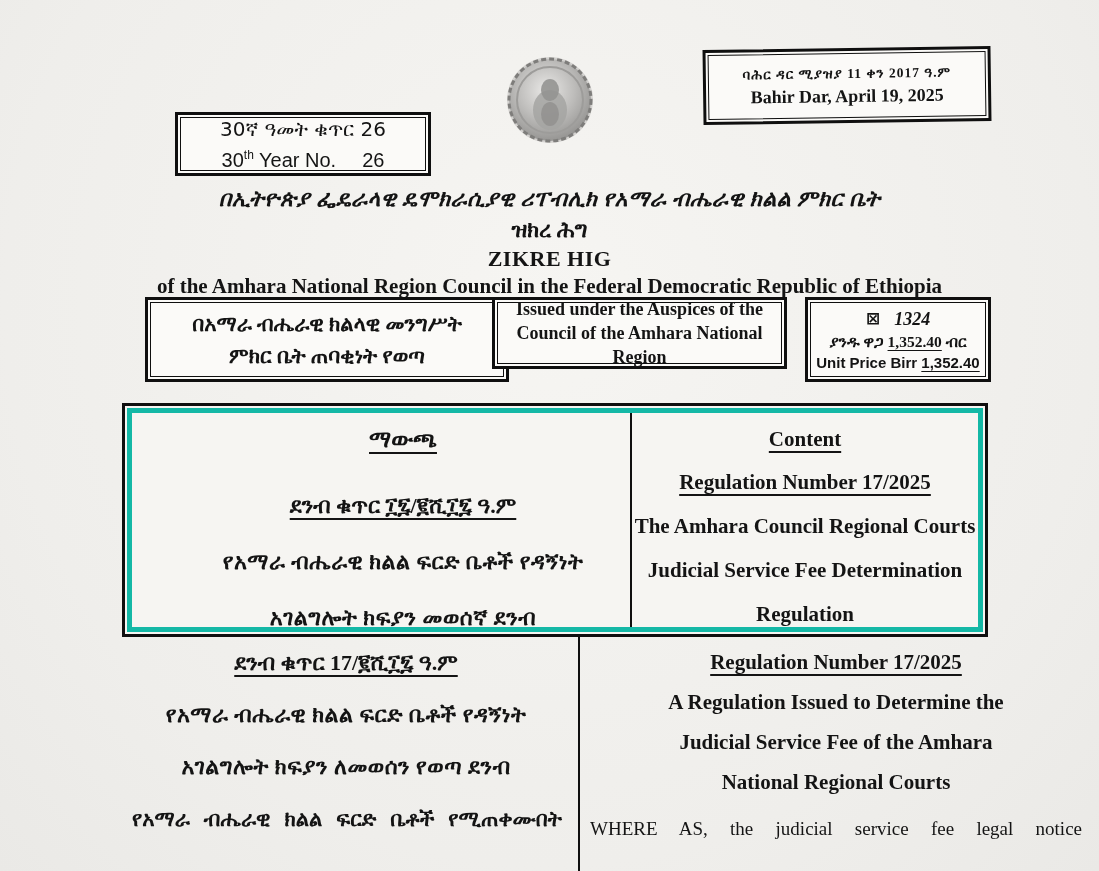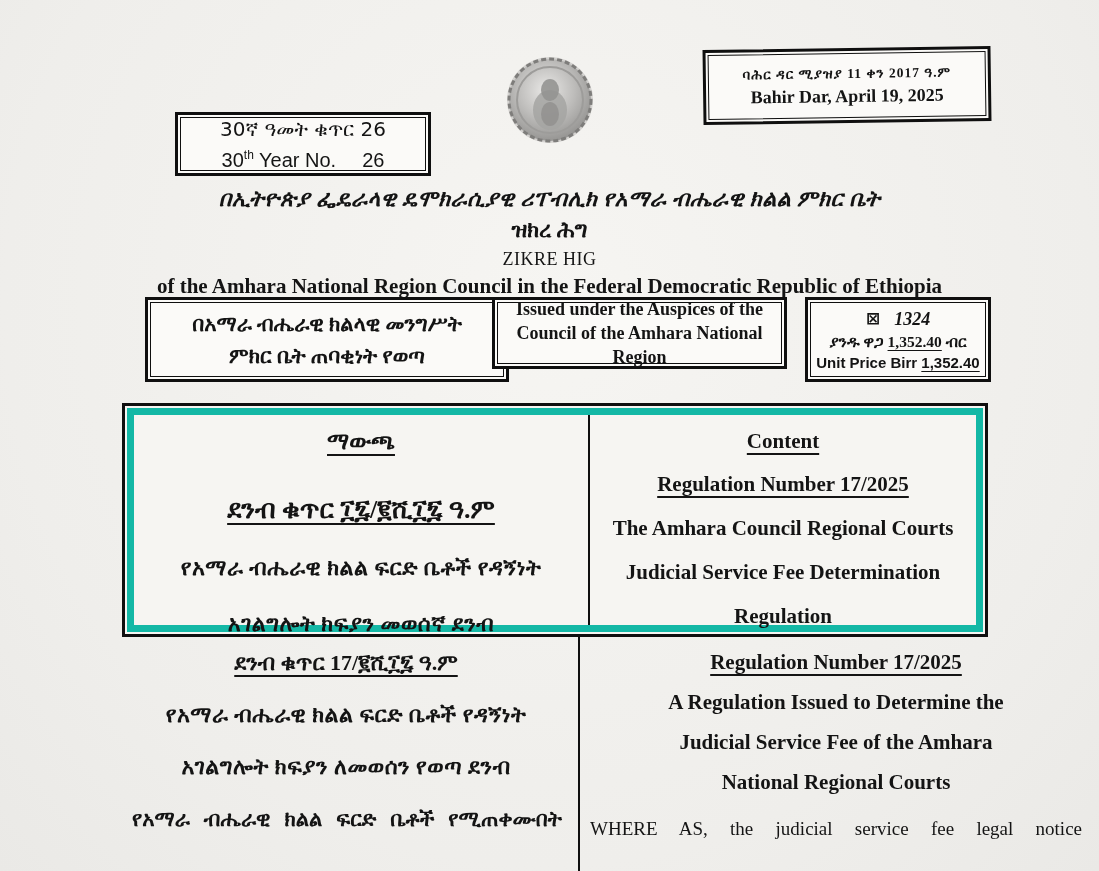--- a/index.html
+++ b/index.html
@@ -23,42 +23,42 @@
 
   .seal-wrap { position:absolute; left:504px; top:52px; width:92px; height:96px; }
 
   .date-box { left:703px; top:48px; width:288px; height:75px; transform:rotate(-0.8deg); }
   .date-box .am { font-size:13.5px; font-weight:bold; line-height:20px; letter-spacing:1px; }
   .date-box .en { font-size:18px; font-weight:bold; line-height:24px; }
 
   .title-block { position:absolute; left:0; top:183px; width:1099px; text-align:center; }
   .title-am-1 { font-size:22px; font-weight:bold; line-height:32px; letter-spacing:0.5px;font-style:italic; }
   .title-am-2 { font-size:22px; font-weight:bold; line-height:30px; }
-  .title-en-1 { font-size:18px; font-weight:normal; line-height:28px; letter-spacing:0.5px; }
+  .title-en-1 { font-size:22px; font-weight:bold; line-height:28px; letter-spacing:0.5px; }
   .title-en-2 { font-size:21px; font-weight:bold; line-height:27px; }
 
   .auspices-am-box { left:145px; top:297px; width:364px; height:85px; }
   .auspices-am-box .l { font-size:21px; font-weight:bold; line-height:32px; }
   .auspices-en-box { left:492px; top:297px; width:295px; height:72px; }
   .auspices-en-box .l { font-size:18px; font-weight:bold; line-height:24px; }
   .price-box { left:805px; top:297px; width:186px; height:85px; }
   .price-box .row1 { font-size:18px; font-weight:bold; font-style:italic; line-height:24px; display:flex; align-items:center; gap:14px; }
   .envelope { font-style:normal; font-size:17px; line-height:17px; font-family:"DejaVu Sans",sans-serif; }
   .price-box .row2 { font-size:15.5px; font-weight:bold; line-height:22px; }
   .price-box .row3 { font-size:15px; font-weight:bold; line-height:20px; font-family:"Liberation Sans","DejaVu Sans",sans-serif; font-stretch:condensed; }
   .uval { text-decoration:underline; text-underline-offset:3px; }
 
   .contents-table { position:absolute; left:122px; top:403px; width:866px; height:234px; border:3px solid #0f0f0f; padding:2px; background:#f6f5f2; box-sizing:border-box; }
-  .ct-inner { border:7px solid #14b8a6; width:100%; height:100%; box-sizing:border-box; display:flex; }
+  .ct-inner { border:5px solid #14b8a6; width:100%; height:100%; box-sizing:border-box; display:flex;padding-left:44px; }
   .ct-cell { box-sizing:border-box; text-align:center; padding-top:14px; }
   .ct-left { width:456px; border-right:2px solid #0f0f0f; }
   .ct-right { flex:1; }
   .u2 { text-decoration:underline; text-underline-offset:5px; text-decoration-thickness:2px; }
   .ct-left .hdr { font-size:23px; font-weight:bold; }
-  .ct-left .regno { font-size:26px; font-weight:bold; margin-top:40px; }
+  .ct-left .regno { font-size:22px; font-weight:bold; margin-top:40px; }
   .ct-left .ln { font-size:22px; font-weight:bold; margin-top:30px; letter-spacing:0.5px; }
   .ct-right .hdr { font-size:21px; font-weight:bold; }
   .ct-right .regno { font-size:21px; font-weight:bold; margin-top:18px; }
   .ct-right .ln { font-size:21px; font-weight:bold; margin-top:19px; }
 
   .col-divider { position:absolute; left:578px; top:637px; width:2px; height:234px; background:#0f0f0f; }
 
   .body-left { position:absolute; left:122px; top:650px; width:448px; text-align:center; }
   .body-left .regno { font-size:22px; font-weight:bold; }
   .body-left .ln { font-size:22px; font-weight:bold; margin-top:26px; letter-spacing:0.5px; }

